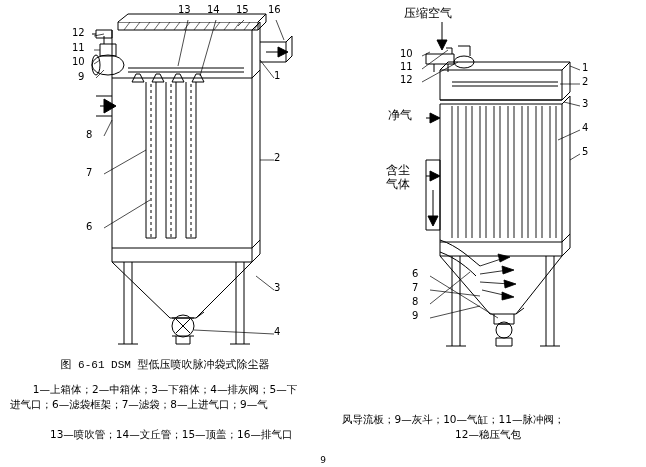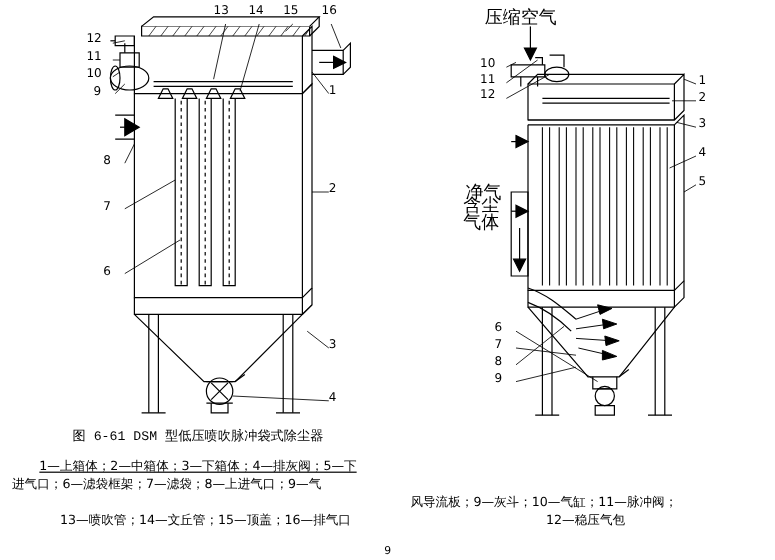--- a/index.html
+++ b/index.html
@@ -36,21 +36,21 @@
   }
   .legend-center{text-align:center;}
 
   .lbl{
     position:absolute;
     font-size:10px;
     font-family:"DejaVu Sans", sans-serif;
     color:#000;
     white-space:nowrap;
   }
-  .lbl-cn{font-size:15px;line-height:12px;}
+  .lbl-cn{font-size:12px;line-height:12px;font-family:Liberation Mono, monospace;}
 
   .pagenum{
     position:absolute;
     left:0;right:0;bottom:2px;
     text-align:center;
     font-size:9px;
     color:#000;
   }
 </style>
 </head>
@@ -182,21 +182,21 @@
     <div class="lbl" style="left:236px;top:4px;">15</div>
     <div class="lbl" style="left:268px;top:4px;">16</div>
 
     <div class="lbl" style="left:274px;top:70px;">1</div>
     <div class="lbl" style="left:274px;top:152px;">2</div>
     <div class="lbl" style="left:274px;top:282px;">3</div>
     <div class="lbl" style="left:274px;top:326px;">4</div>
 
     <div class="caption" style="top:358px;">图 6-61   DSM 型低压喷吹脉冲袋式除尘器</div>
 
-    <div class="legend legend-center" style="top:382px;left:0;padding:0 28px;box-sizing:border-box;text-decoration:underline;">1—上箱体；2—中箱体；3—下箱体；4—排灰阀；5—下</div>
+    <div class="legend legend-center" style="top:382px;left:0;padding:0 28px;box-sizing:border-box;">1—上箱体；2—中箱体；3—下箱体；4—排灰阀；5—下</div>
     <div class="legend" style="top:397px;left:10px;width:310px;">进气口；6—滤袋框架；7—滤袋；8—上进气口；9—气</div>
     <div class="legend" style="top:427px;left:10px;width:310px;margin-left:40px;">13—喷吹管；14—文丘管；15—顶盖；16—排气口</div>
   </div>
 
   <div class="fig fig-right">
 
     <svg class="canvas" width="316" height="360" viewBox="0 0 316 360">
       <g fill="none" stroke="#000" stroke-width="1">
 
         <path d="M112,22 L112,46" stroke-width="1"></path>
@@ -296,21 +296,21 @@
         <g stroke-width="0.7">
           <line x1="100" y1="276" x2="168" y2="318"></line>
           <line x1="100" y1="290" x2="150" y2="296"></line>
           <line x1="100" y1="304" x2="140" y2="272"></line>
           <line x1="100" y1="318" x2="150" y2="306"></line>
         </g>
       </g>
     </svg>
 
     <div class="lbl lbl-cn" style="left:74px;top:8px;">压缩空气</div>
-    <div class="lbl lbl-cn" style="left:58px;top:110px;margin-top:44px;">净气</div>
+    <div class="lbl lbl-cn" style="left:58px;top:110px;">净气</div>
     <div class="lbl lbl-cn" style="left:56px;top:165px;">含尘</div>
     <div class="lbl lbl-cn" style="left:56px;top:179px;">气体</div>
 
     <div class="lbl" style="left:70px;top:48px;">10</div>
     <div class="lbl" style="left:70px;top:61px;">11</div>
     <div class="lbl" style="left:70px;top:74px;">12</div>
 
     <div class="lbl" style="left:252px;top:62px;">1</div>
     <div class="lbl" style="left:252px;top:76px;">2</div>
     <div class="lbl" style="left:252px;top:98px;">3</div>

